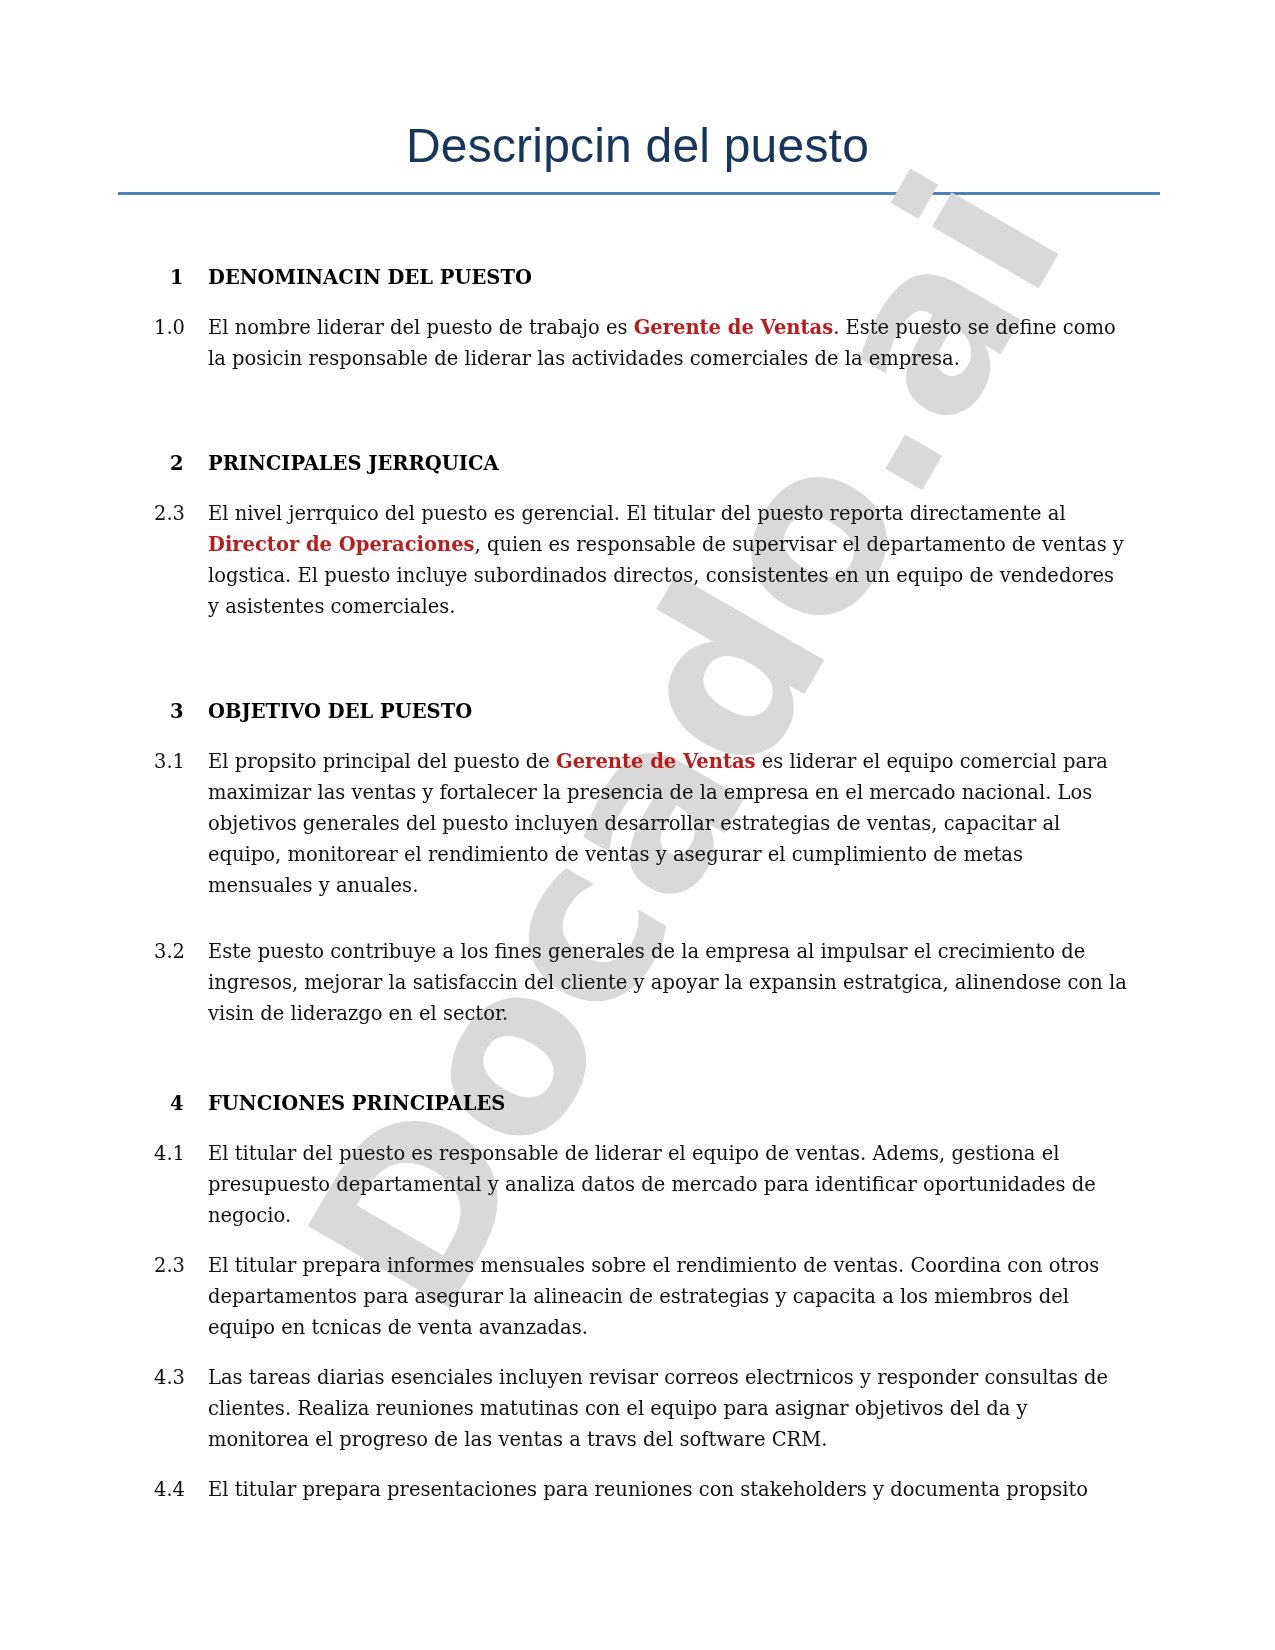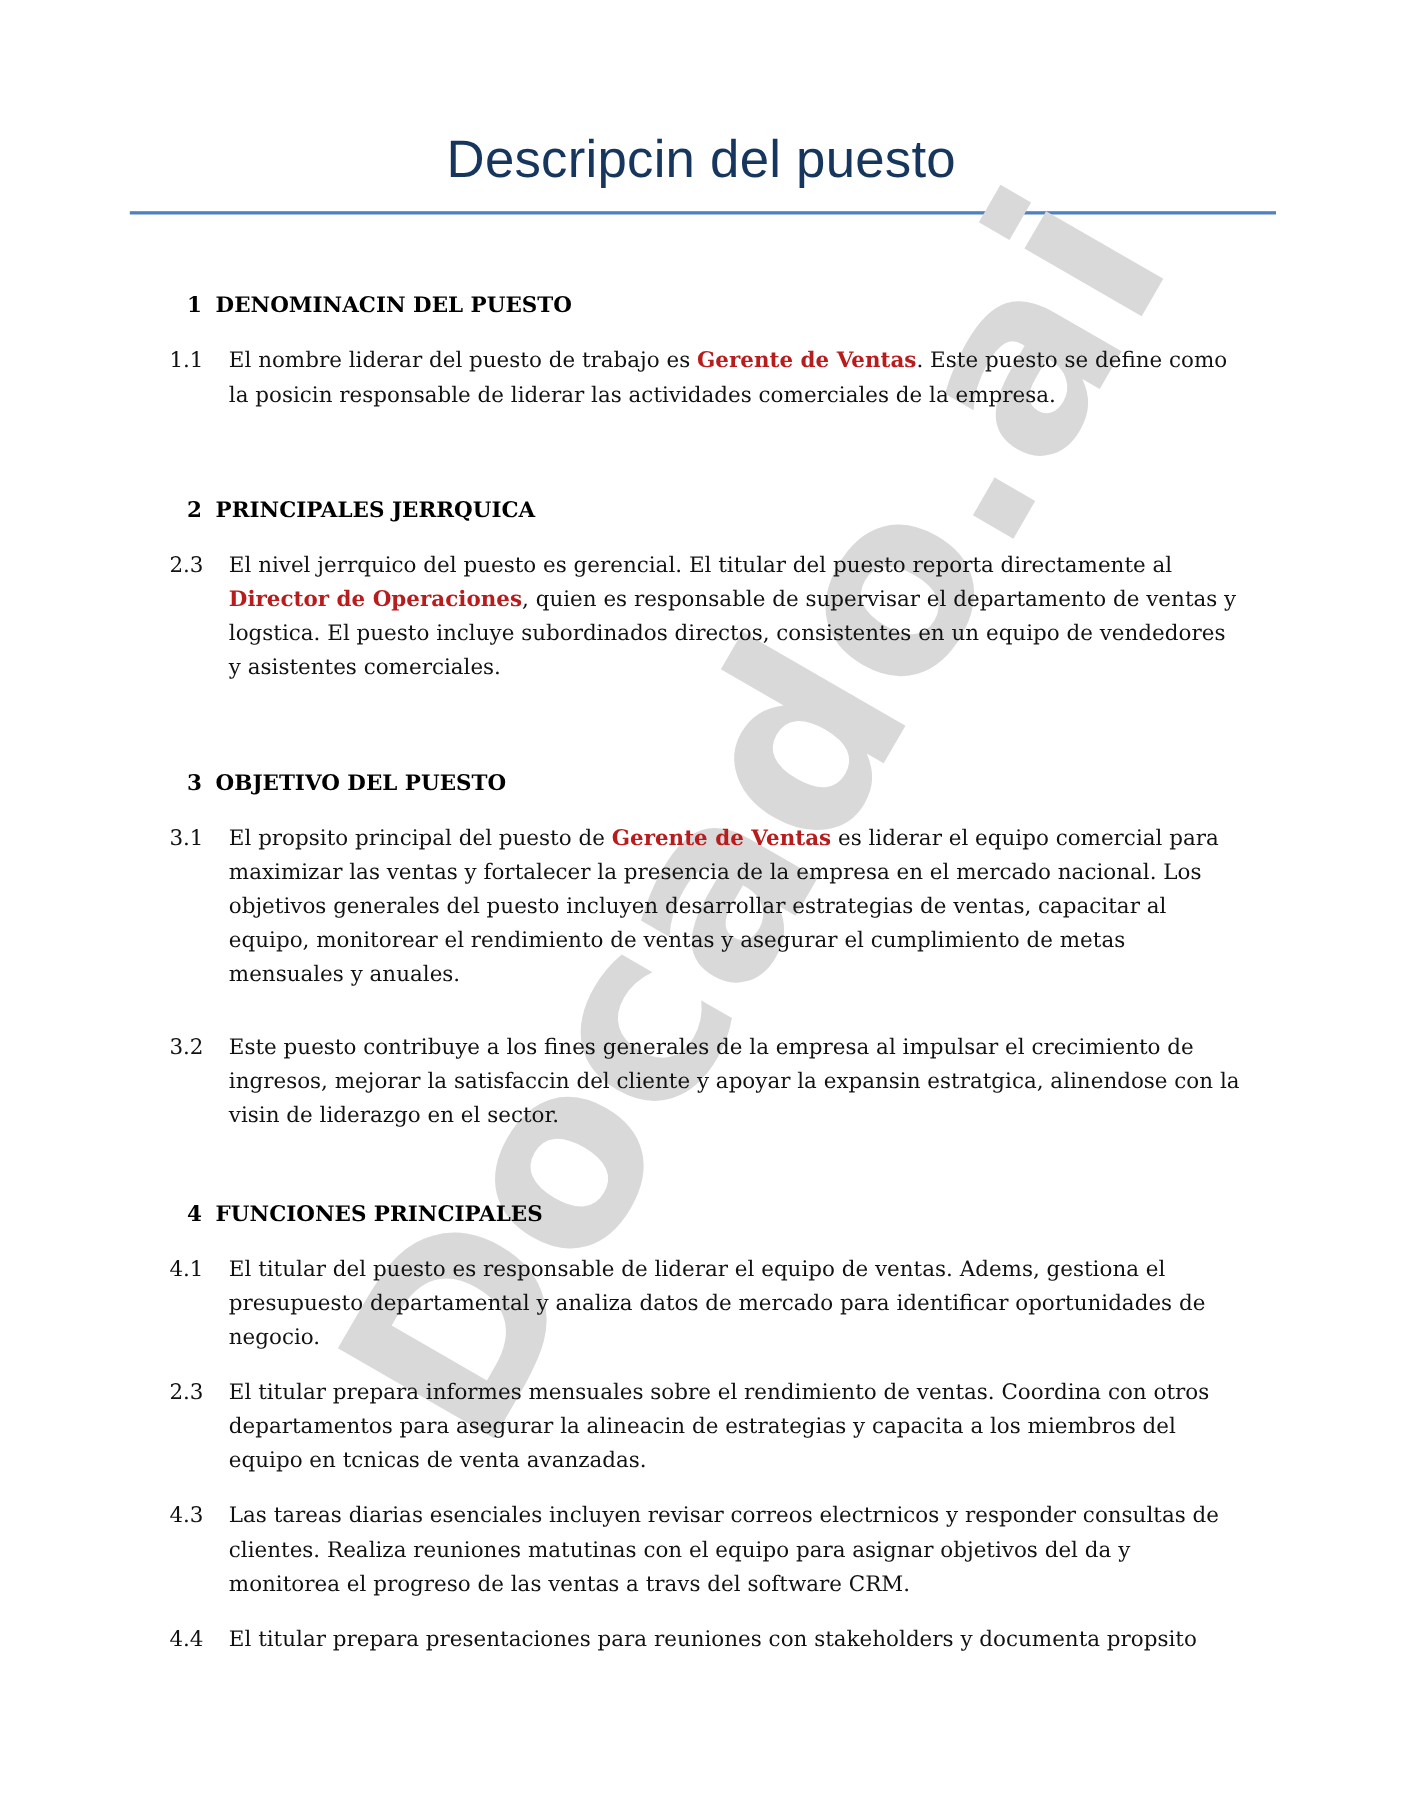--- a/index.html
+++ b/index.html
@@ -27,21 +27,21 @@
   }
 
   .content { position: absolute; left: 0; top: 0; width: 1275px; z-index: 2; }
   .block { position: absolute; left: 0; width: 1275px; }
 
   .heading {
     font-family: "DejaVu Serif", serif; font-weight: bold;
     font-size: 19.5px; color: #000; line-height: 31px;
   }
   .heading .num { position: absolute; left: 170px; width: 16px; text-align: left; }
-  .heading .txt { position: absolute; left: 196px; }
+  .heading .txt { position: absolute; left: 208px; }
 
   .para {
     font-family: "DejaVu Serif", serif; font-size: 19.5px; color: #111;
     line-height: 31px;
   }
   .para .num { position: absolute; left: 154px; }
   .para .txt { position: absolute; left: 208px; width: 920px; }
   .para b { font-weight: bold; color: #b91c1c; }
 </style>
 </head>
@@ -54,21 +54,21 @@
 
   <div class="watermark">Docado.ai</div>
 
   <div class="content">
 
     <div class="block heading" style="top:262px;">
       <span class="num">1</span>
       <span class="txt">DENOMINACIN DEL PUESTO</span>
     </div>
     <div class="block para" style="top:312px;">
-      <span class="num">1.1</span>
+      <span class="num">1.0</span>
       <span class="txt"><span>El nombre liderar del puesto de trabajo es </span><b>Gerente de Ventas</b><span>. Este puesto se define como la posicin responsable de liderar las actividades comerciales de la empresa.</span></span>
     </div>
 
     <div class="block heading" style="top:448px;">
       <span class="num">2</span>
       <span class="txt">PRINCIPALES JERRQUICA</span>
     </div>
     <div class="block para" style="top:498px;">
       <span class="num">2.3</span>
       <span class="txt"><span>El nivel jerrquico del puesto es gerencial. El titular del puesto reporta directamente al </span><b>Director de Operaciones</b><span>, quien es responsable de supervisar el departamento de ventas y logstica. El puesto incluye subordinados directos, consistentes en un equipo de vendedores y asistentes comerciales.</span></span>

